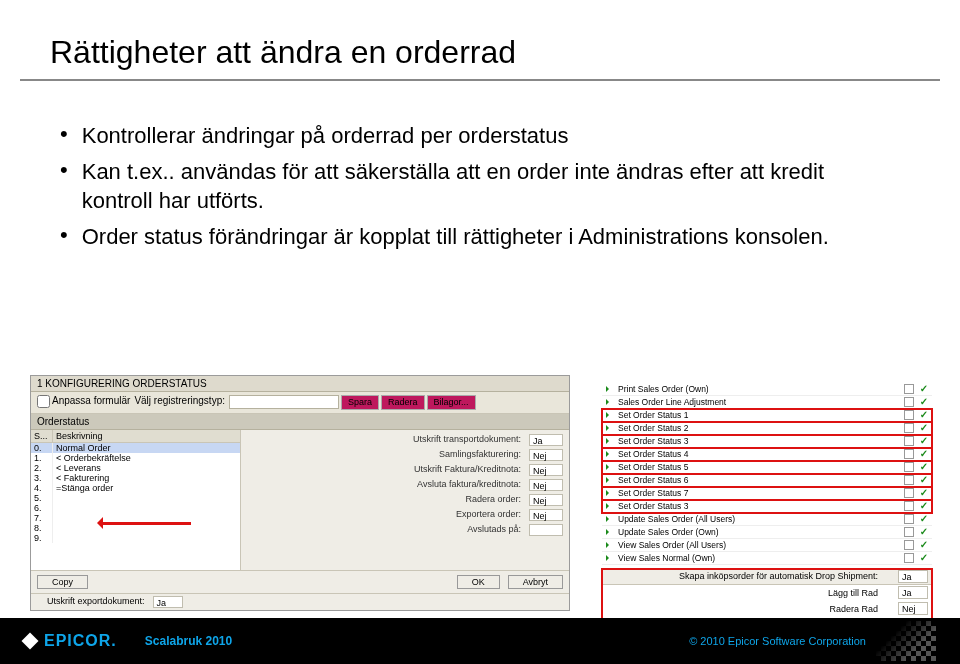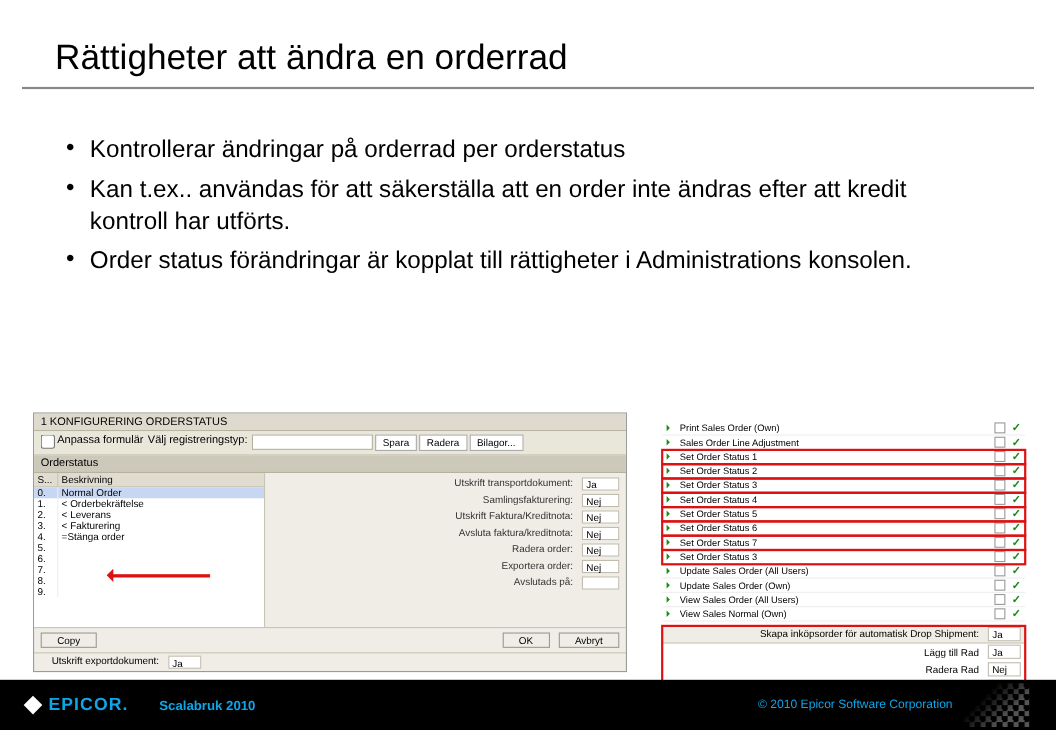--- a/index.html
+++ b/index.html
@@ -67,21 +67,21 @@
     background: #e9e6da;
   }
   .dlg-toolbar .tlabel { margin-right: 2px; }
   .dlg-toolbar .tfield {
     background: #fff;
     border: 1px solid #b5b19e;
     height: 14px;
     width: 110px;
   }
   .dlg-toolbar .tbtn {
-    background: #ffffff;
+    background: #be185d;
     border: 1px solid #aaa;
     padding: 0 6px;
     height: 15px;
     line-height: 13px;
     font-size: 9px;
   }
   .dlg-sub {
     background: #ccc9bb;
     padding: 2px 6px;
     border-bottom: 1px solid #b5b19e;
@@ -188,21 +188,21 @@
 
   .right-block2{
     position:absolute;
     right: 28px;
     top: 196px;
     width: 330px;
     font-size:9px;
   }
   .rb2-row{
     display:flex; justify-content:flex-start; align-items:center;
-    gap:8px; height:16px; padding:0 4px;
+    gap:20px; height:16px; padding:0 4px;
   }
   .rb2-row .k{flex:1; text-align:right;}
   .rb2-row .v{
     width:30px; background:#fff; border:1px solid #c0bdaf;
     height:13px; line-height:13px; padding:0 3px;
   }
 
   
   .footer{
     height:46px;

